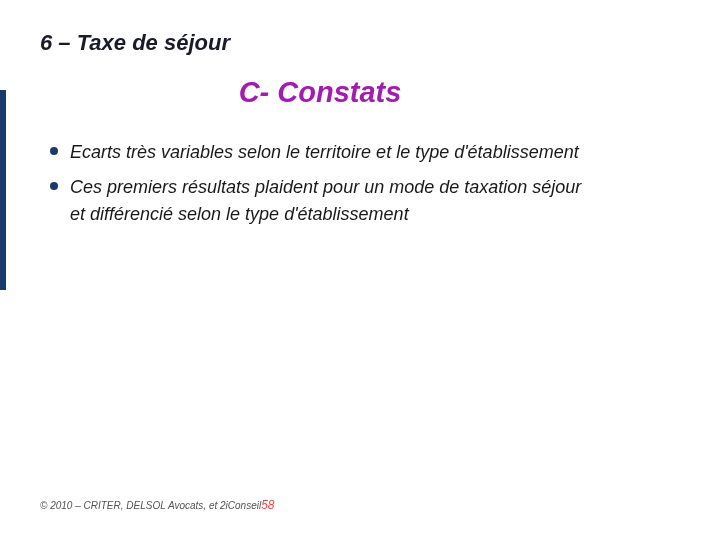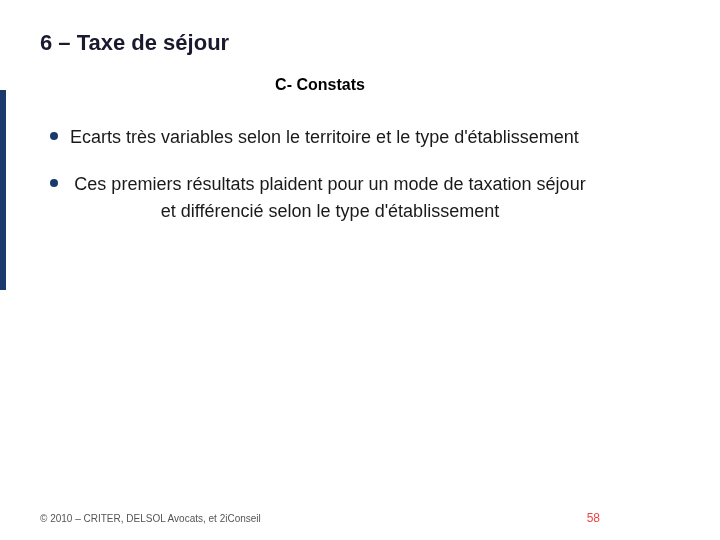--- a/index.html
+++ b/index.html
@@ -17,49 +17,49 @@
     }
 
     .slide {
       width: 640px;
       height: 540px;
       background: #ffffff;
       position: relative;
       padding: 30px 40px 30px 40px;
       display: flex;
       flex-direction: column;
+      font-style: italic;
     }
 
     .slide-title {
       font-size: 22px;
       font-weight: bold;
       color: #1a1a2e;
       margin-bottom: 20px;
     }
 
     .section-title-container {
       display: flex;
       justify-content: center;
       margin-bottom: 30px;
     }
 
     .section-title {
-      font-size: 16px;
+      font-size: 29px;
       font-weight: bold;
-      color: #000000;
+      color: #a21caf;
       text-align: center;
     }
 
     .content-area {
       flex: 1;
       display: flex;
       flex-direction: column;
-      gap: 20px;
+      gap: 8px;
       padding: 0 10px;
-      text-align: center;
     }
 
     .bullet-item {
       display: flex;
       align-items: flex-start;
       gap: 12px;
     }
 
     .bullet-dot {
       width: 8px;
@@ -80,25 +80,24 @@
       position: absolute;
       left: 0;
       top: 90px;
       width: 6px;
       height: 200px;
       background: #1a3a6e;
     }
 
     .footer {
       position: absolute;
-      bottom: 15px;
+      bottom: 28px;
       left: 40px;
       right: 40px;
       display: flex;
-      justify-content: space-between;
       align-items: center;
     }
 
     .footer-text {
       font-size: 10px;
       color: #555555;
     }
 
     .footer-page {
       font-size: 12px;

